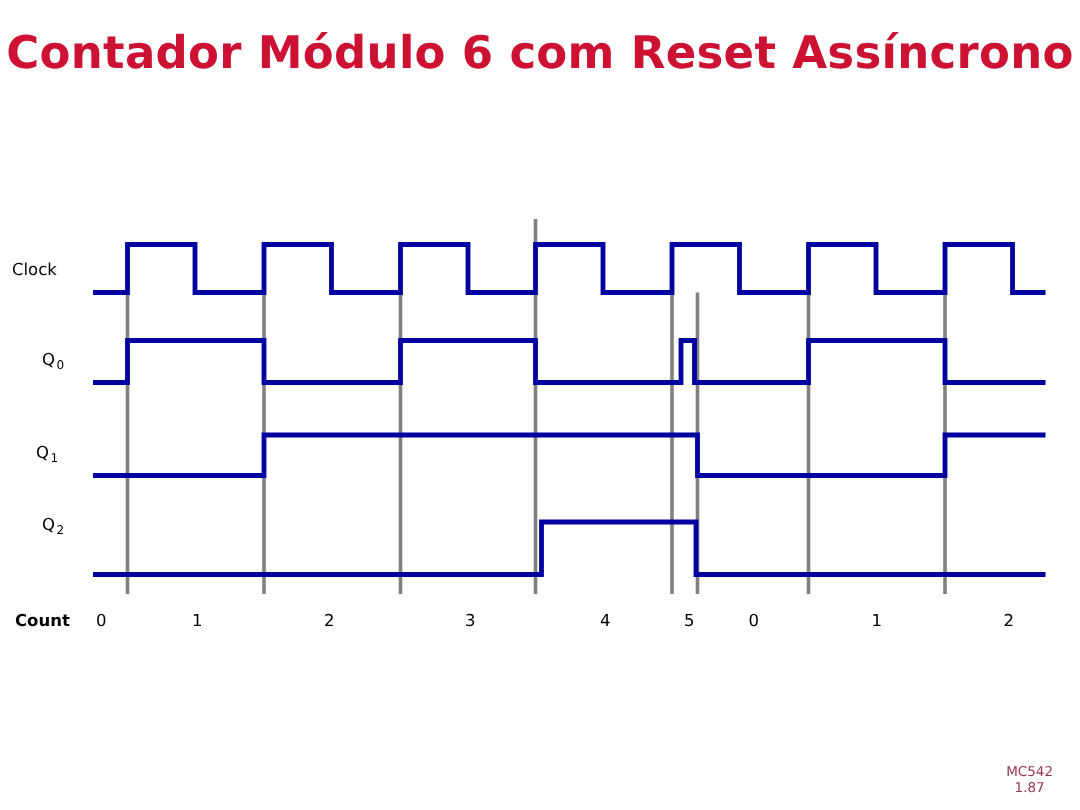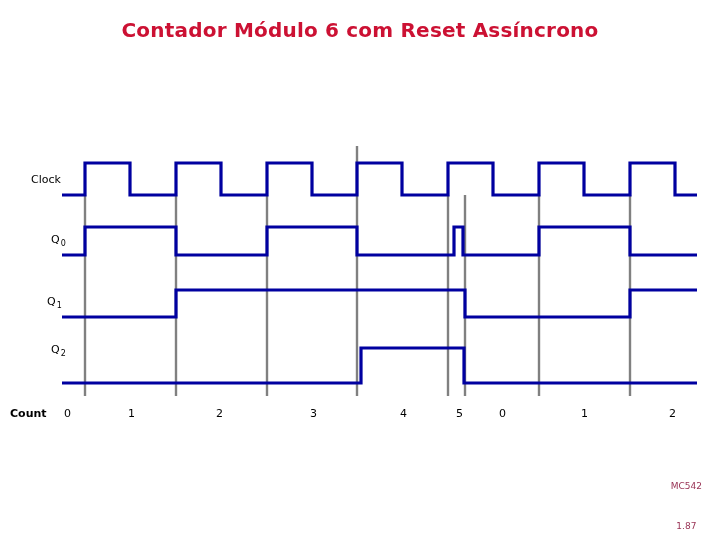--- a/index.html
+++ b/index.html
@@ -21,41 +21,40 @@
     height: 540px;
     background: #ffffff;
   }
   #slide-title {
     position: absolute;
     left: 0;
     top: 18px;
     width: 720px;
     text-align: center;
     font-family: "DejaVu Sans", sans-serif;
-    font-size: 20px;
+    font-size: 30px;
     font-weight: bold;
     letter-spacing: 0.2px;
     color: #CC1133;
     white-space: nowrap;
   }
   #timing-diagram {
     position: absolute;
     left: 0;
     top: 0;
     width: 720px;
     height: 540px;
   }
   .signal-label {
     position: absolute;
     font-family: "DejaVu Sans", sans-serif;
     font-size: 11px;
     color: #000000;
     white-space: nowrap;
     line-height: 1;
-    margin-left: 23px;
   }
   .signal-label sub {
     font-size: 8px;
     vertical-align: baseline;
     position: relative;
     top: 3px;
     padding-left: 1px;
   }
   .count-label {
     position: absolute;
@@ -68,21 +67,21 @@
   #footer {
     position: absolute;
     right: 18px;
     bottom: 8px;
     text-align: center;
     font-family: "DejaVu Sans", sans-serif;
     font-size: 9px;
     color: #993355;
     line-height: 1.25;
   }
-  #footer div { white-space: nowrap; margin-top: 29px; }
+  #footer div { white-space: nowrap; }
 </style>
 </head>
 <body>
 
 <div id="slide">
 
   <div id="slide-title">Contador Módulo 6 com Reset Assíncrono</div>
 
   <svg id="timing-diagram" viewBox="0 0 720 540" width="720" height="540">
 

